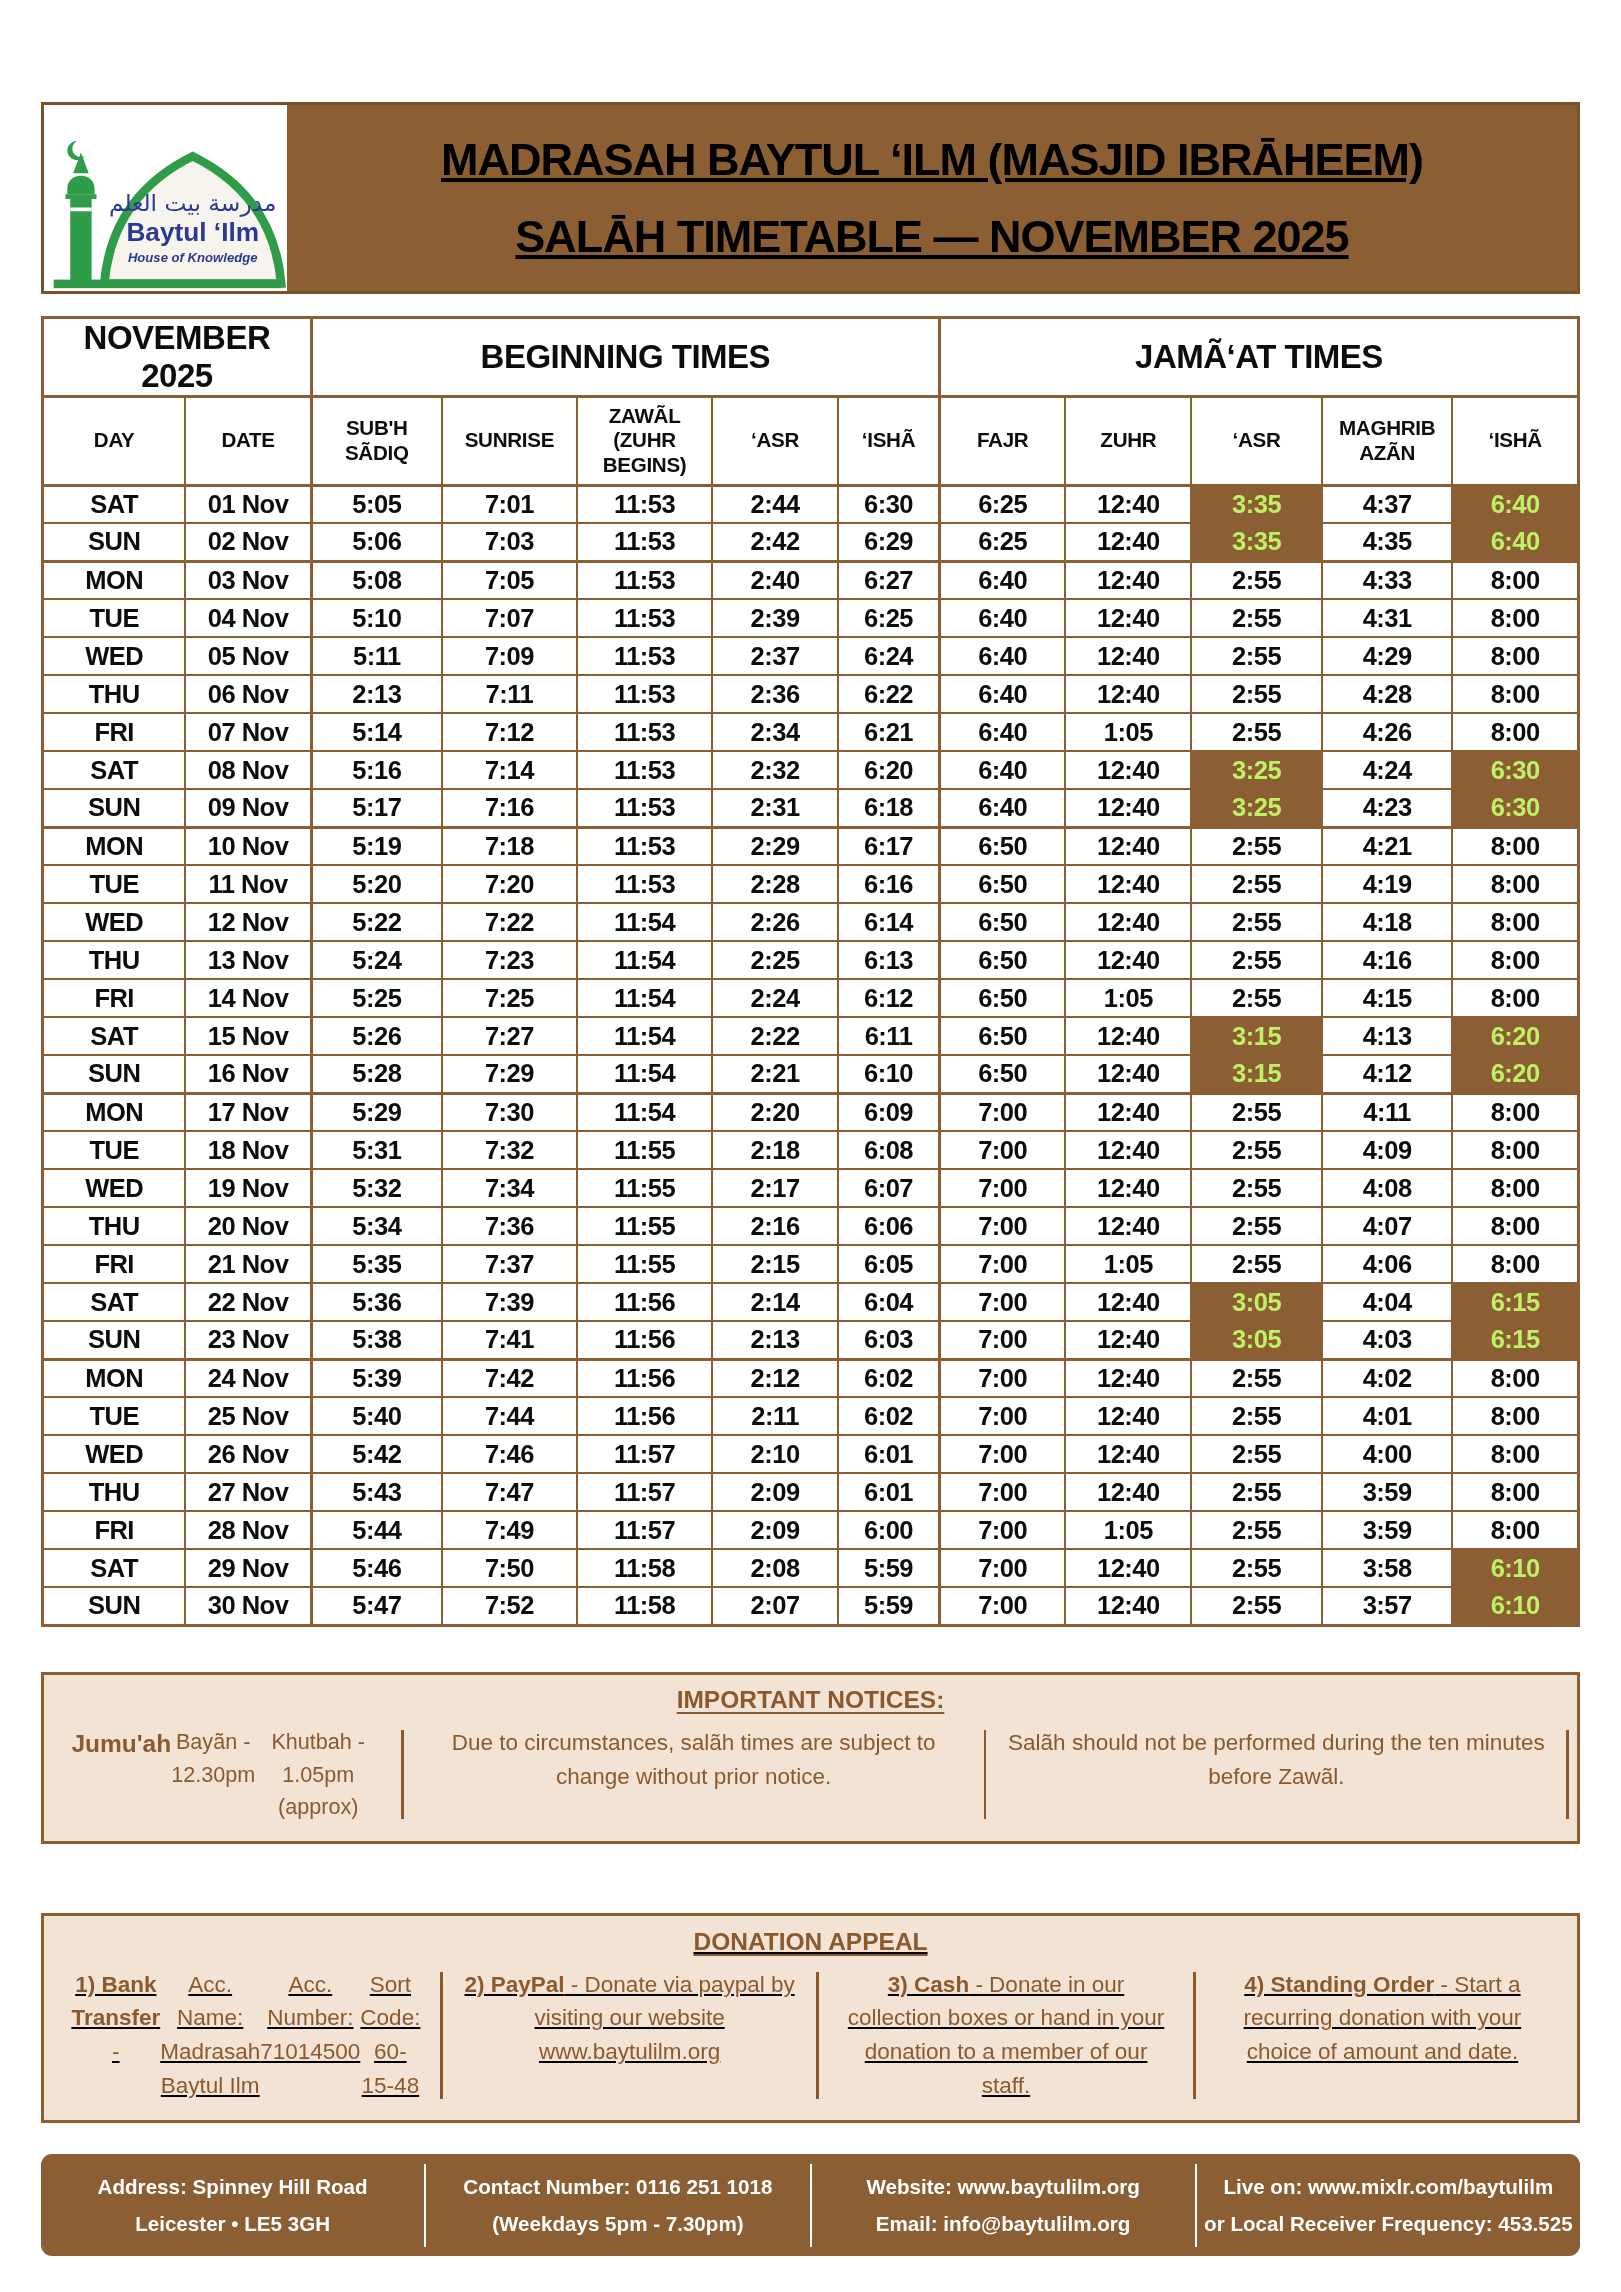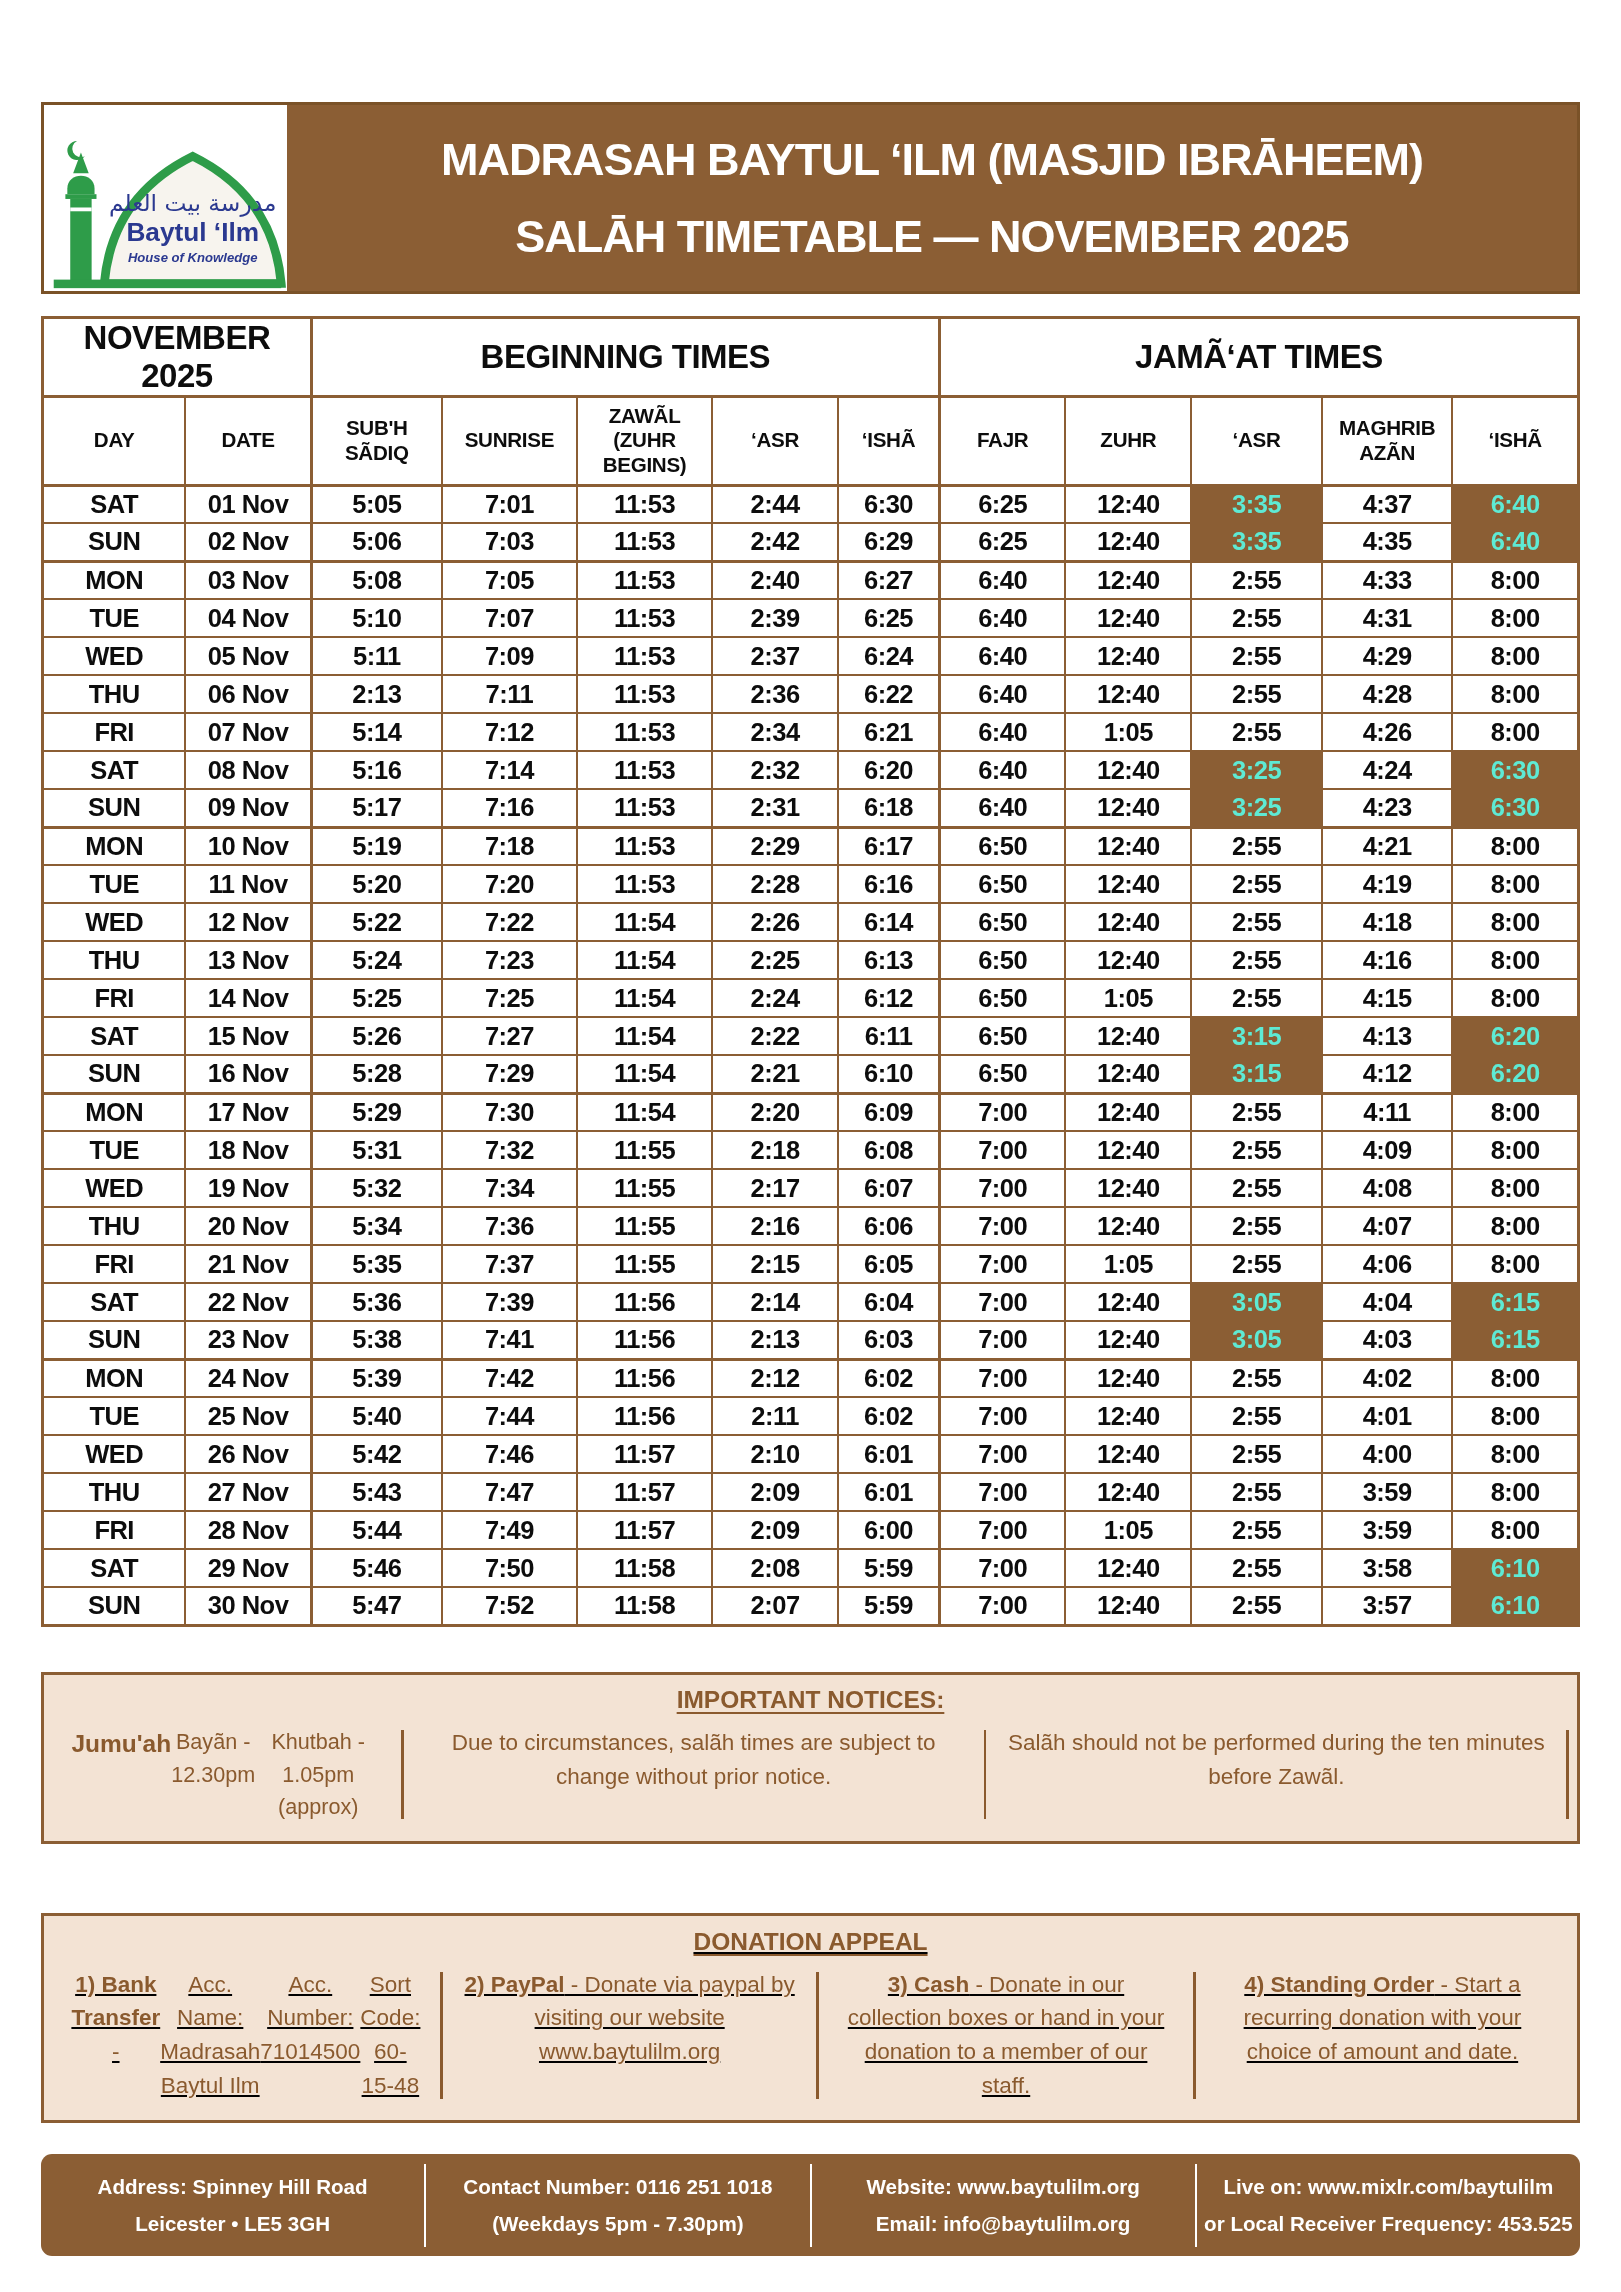--- a/index.html
+++ b/index.html
@@ -5,36 +5,36 @@
   * { margin:0; padding:0; box-sizing:border-box; }
   html,body { background:#ffffff; }
   body { font-family:"Liberation Sans", sans-serif; }
   .page { position:relative; width:1621px; height:2293px; background:#fff; margin:0 auto; overflow:hidden; }
   .content { position:absolute; left:41px; right:41px; top:102px; }
 
   
   .masthead { display:flex; height:192px; border:3.9px solid #7a5228; }
   .logo-box { width:243px; background:#eab308; flex:none; position:relative; }
   .logo-box svg { display:block; width:100%; height:100%; }
-  .title-band { flex:1; background:#8B5E34; color:#ffffff; display:flex; flex-direction:column;
-                justify-content:space-evenly; align-items:center; text-align:right; }
+  .title-band { flex:1; background:#8B5E34; color:#000000; display:flex; flex-direction:column;
+                justify-content:space-evenly; align-items:center; text-align:right;text-decoration:underline; }
   .title-band .tline { font-weight:bold; font-size:45px; letter-spacing:-1px; line-height:1; }
 
   
   table.tt { margin-top:21.6px; width:100%; border-collapse:collapse; table-layout:fixed;
              border:3.9px solid #8B5E34; }
   table.tt th, table.tt td { border:2px solid #8B5E34; text-align:center; vertical-align:middle;
              color:#0d0d0d; background:#fff; }
   tr.group-row th { height:48px; font-size:33px; font-weight:bold; letter-spacing:-0.5px; border-bottom-width:3.9px; }
   tr.col-row th { height:89px; font-size:20.6px; font-weight:bold; line-height:1.2; letter-spacing:-0.3px;
              border-bottom-width:3.9px; padding:0 2px; }
   table.tt tbody td { height:38px; font-size:25.5px; font-weight:bold; letter-spacing:-0.5px; }
   table.tt .gb { border-left-width:3.9px; }
   table.tt tr.sun-row td { border-bottom-width:3.9px; }
-  table.tt td.hl { background:#8B5E34; color:#5eead4; }
+  table.tt td.hl { background:#8B5E34; color:#bef264; }
 
   
   .infobox { margin-top:45px; border:3.9px solid #8B5E34; background:#F3E3D4; padding:11.8px 7.8px 15.7px; }
   .infobox .box-title { text-align:center; font-weight:bold; font-size:24.5px; color:#8a5a2e;
              text-decoration:underline; text-underline-offset:3.9px; }
   .box-cols { display:flex; align-items:stretch; margin-top:9.8px; }
   .vsep { width:2.9px; background:#8a5a2e; margin:5.9px 0; flex:none; }
   .icol { flex:1; color:#8a5a2e; text-align:center; font-size:22.5px; line-height:1.5;
           padding:2px 19.6px; display:flex; flex-direction:row; justify-content:center; }
   .icol .col-head { font-weight:bold; font-size:24.5px; margin-bottom:13.7px; }

